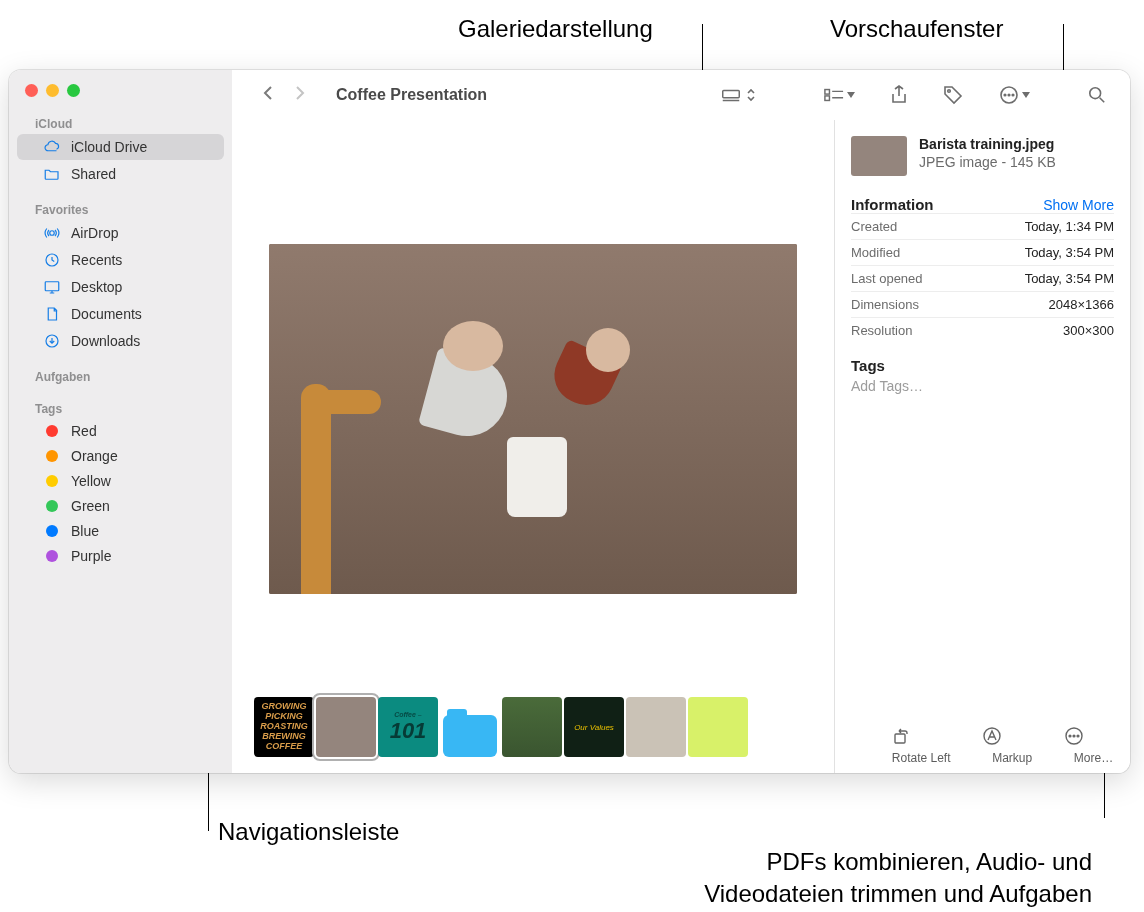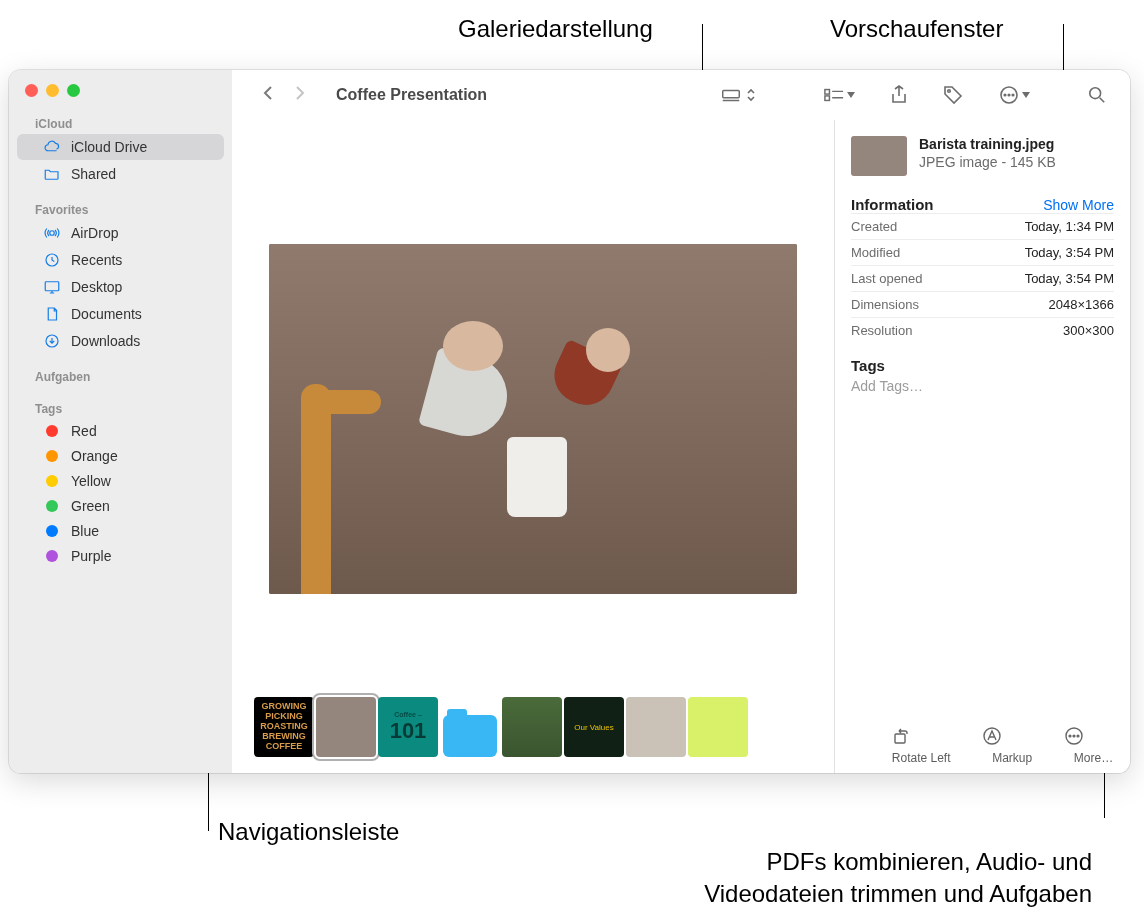--- a/index.html
+++ b/index.html
@@ -27,21 +27,21 @@
 .tb-nav { display:flex; gap:20px; color:#6b6b6b;}
 .tb-title { font-size:16px; font-weight:700; color:#4a4a4a; margin-left:22px;}
 .tb-spacer { flex:1; }
 .tb-btn { color:#727272; display:flex; align-items:center; justify-content:center; padding:4px 6px; font-size:17px;}
 .tb-group { display:flex; align-items:center; gap:24px; }
 
 .content { flex:1; display:flex; overflow:hidden;}
 .gallery { flex:1; display:flex; flex-direction:column; padding:0; }
 .preview-area { flex:1; display:flex; align-items:center; justify-content:center; padding:40px 28px 10px 28px;}
 .big-img { width:528px; height:350px; background:#7a6052; border-radius:2px; position:relative; overflow:hidden;}
-.thumbs { display:flex; gap:2px; padding:10px 22px 16px 22px;}
+.thumbs { display:flex; gap:2px; padding:10px 22px 16px 22px;font-style:italic;}
 .thumb { width:60px; height:60px; border-radius:4px; overflow:hidden; display:flex; align-items:center; justify-content:center; font-size:9px; text-align:center;}
 .thumb.sel { outline:2px solid #b0b0b0; outline-offset:2px; background:#94857d;}
 
 .detail { width:296px; border-left:1px solid #e1e1e1; padding:16px 16px 8px 16px; display:flex; flex-direction:column;}
 .file-head { display:flex; gap:12px; margin-bottom:14px;}
 .file-thumb { width:56px; height:40px; background:#94857d; border-radius:3px;}
 .file-name { font-size:14px; font-weight:700; color:#222;}
 .file-meta { font-size:14px; color:#6c6c6c; margin-top:2px;}
 .info-head { display:flex; justify-content:space-between; align-items:center; margin-top:6px;}
 .info-title { font-size:15px; font-weight:700; color:#222;}

